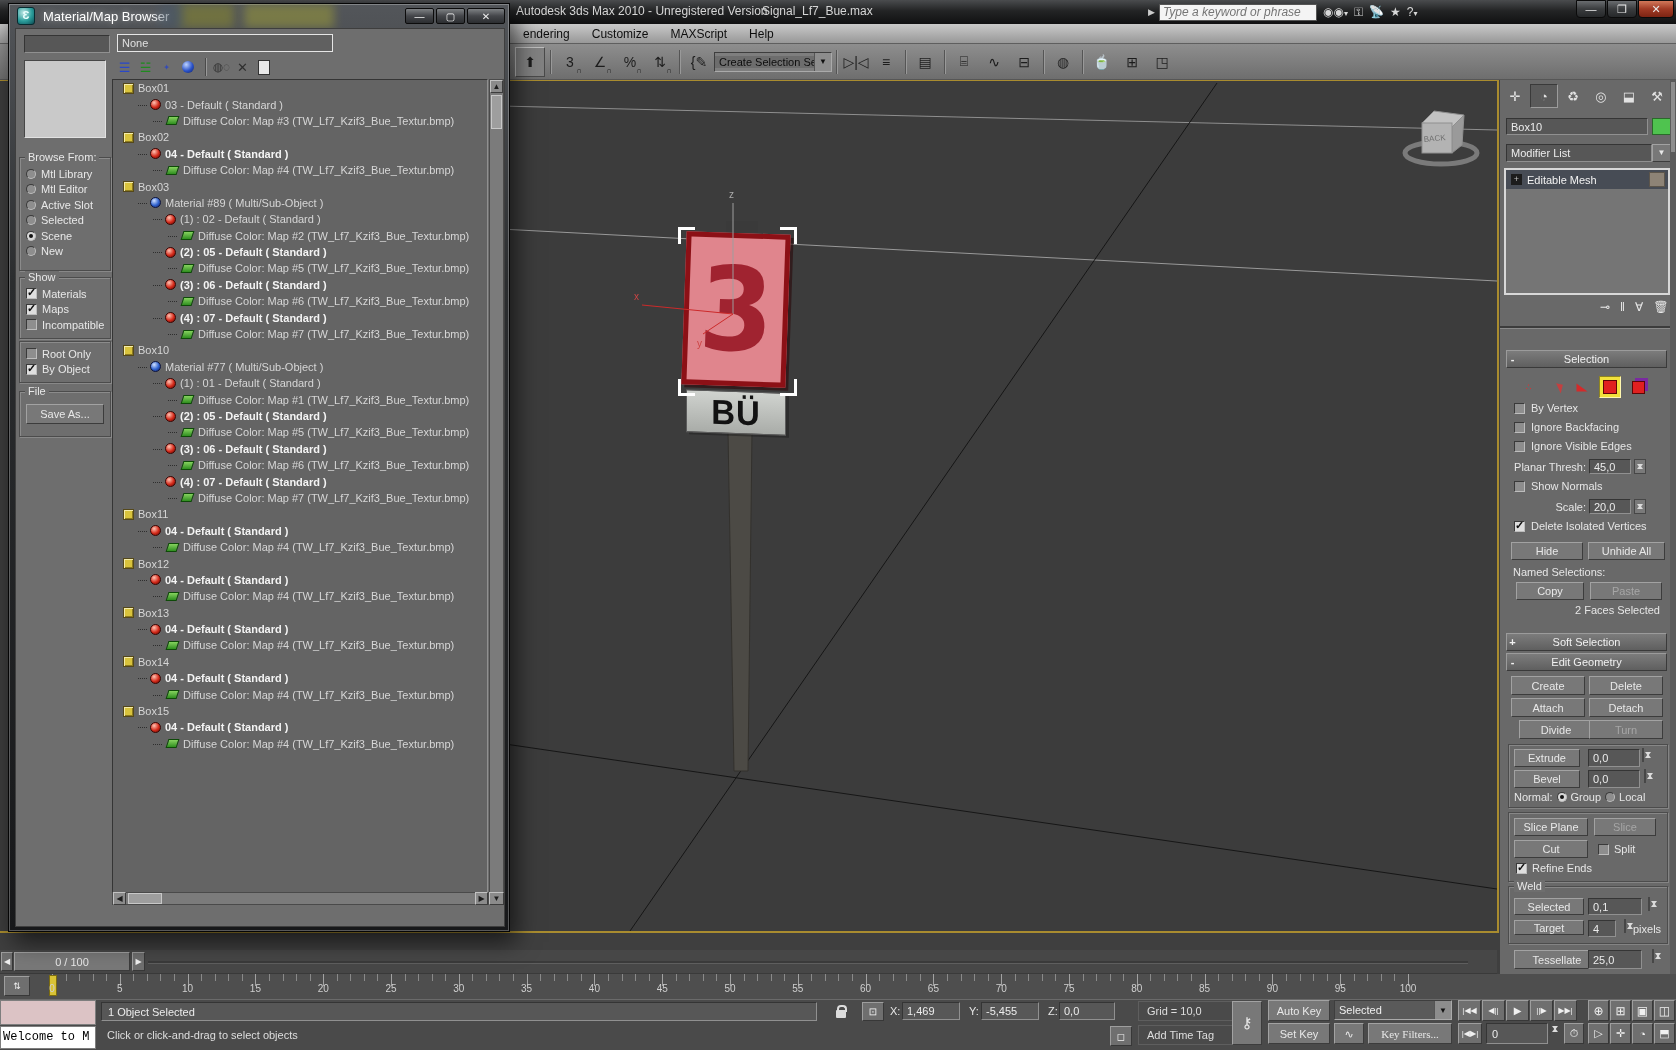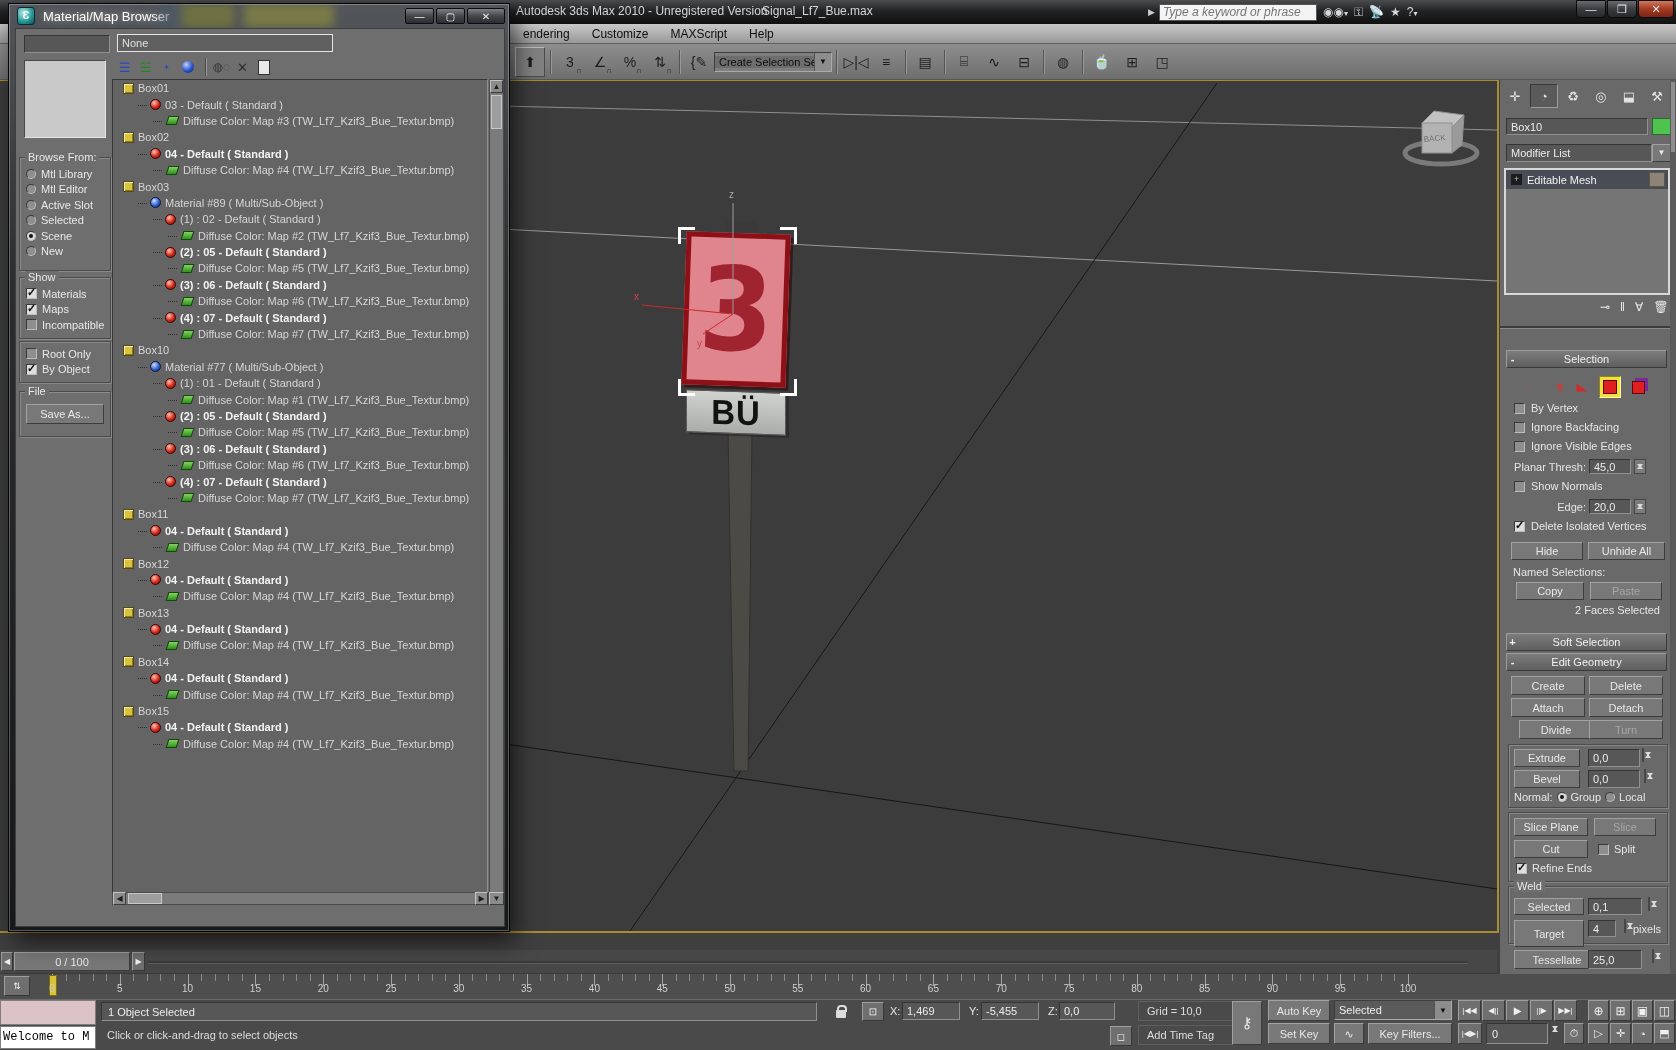--- a/index.html
+++ b/index.html
@@ -307,21 +307,21 @@
       <span class="pfield" style="width:42px;height:15px;">
           <span>45,0</span>
         </span>
       <span class="spin" style="height:15px;"></span>
     </div>
     <div class="abs flex" style="left:14px;top:400px;gap:6px;">
       <span class="cb"></span>
         <span class="plab">Show Normals</span>
       </div>
     <div class="abs flex" style="left:14px;top:419px;gap:3px;">
-      <span class="plab" style="width:72px;text-align:right;">Edge:</span>
+      <span class="plab" style="width:72px;text-align:right;">Scale:</span>
       <span class="pfield" style="width:42px;height:15px;">
           <span>20,0</span>
         </span>
       <span class="spin" style="height:15px;"></span>
     </div>
     <div class="abs flex" style="left:14px;top:440px;gap:6px;">
       <span class="cb on"></span>
         <span class="plab">Delete Isolated Vertices</span>
       </div>
     <div class="btn3d abs" style="left:11px;top:462px;width:72px;height:18px;">
@@ -412,21 +412,21 @@
     <div class="grp" style="left:8px;top:806px;width:158px;height:56px;">
       <span class="glab">Weld</span>
     </div>
     <div class="btn3d abs" style="left:14px;top:818px;width:70px;height:17px;">
         <span>Selected</span>
       </div>
     <div class="pfield abs" style="left:88px;top:818px;width:54px;height:17px;">
         <span>0,1</span>
       </div>
     <span class="spin abs" style="left:144px;top:818px;height:17px;"></span>
-    <div class="btn3d abs" style="left:14px;top:840px;width:70px;height:27px;">
+    <div class="btn3d abs" style="left:14px;top:840px;width:70px;height:15px;">
         <span>Target</span>
       </div>
     <div class="pfield abs" style="left:88px;top:840px;width:28px;height:17px;">
         <span>4</span>
       </div>
     <span class="spin abs" style="left:118px;top:840px;height:17px;"></span>
     <span class="plab abs" style="left:133px;top:843px;">pixels</span>
 
     <div class="btn3d abs" style="left:14px;top:870px;width:86px;height:19px;">
         <span>Tessellate</span>
@@ -527,21 +527,21 @@
         <span>Auto Key</span>
       </div>
     <div class="btn3d abs" style="left:1268px;top:24px;width:62px;height:21px;">
         <span>Set Key</span>
       </div>
     <div class="combo abs" style="left:1334px;top:1px;width:118px;background:#5a5a5a;">
       <span class="val" style="color:#efefef;">Selected</span>
       <span class="arrow" style="margin-left:auto;">▼</span>
     </div>
     <div class="btn3d abs" style="left:1334px;top:24px;width:30px;height:21px;">∿</div>
-    <div class="btn3d abs" style="left:1368px;top:24px;width:84px;height:21px;">
+    <div class="btn3d abs" style="left:1368px;top:24px;width:84px;height:21px;font-family:Liberation Serif, serif;">
         <span>Key Filters...</span>
       </div>
 
     
     <div class="mediabtn abs" style="left:1458px;top:1px;width:23px;height:21px;">|◀◀</div>
     <div class="mediabtn abs" style="left:1482px;top:1px;width:23px;height:21px;">◀||</div>
     <div class="mediabtn abs" style="left:1506px;top:1px;width:23px;height:21px;font-size:10px;">▶</div>
     <div class="mediabtn abs" style="left:1530px;top:1px;width:23px;height:21px;">||▶</div>
     <div class="mediabtn abs" style="left:1554px;top:1px;width:23px;height:21px;">▶▶|</div>
     <div class="mediabtn abs" style="left:1458px;top:24px;width:24px;height:21px;">|◀▶|</div>

